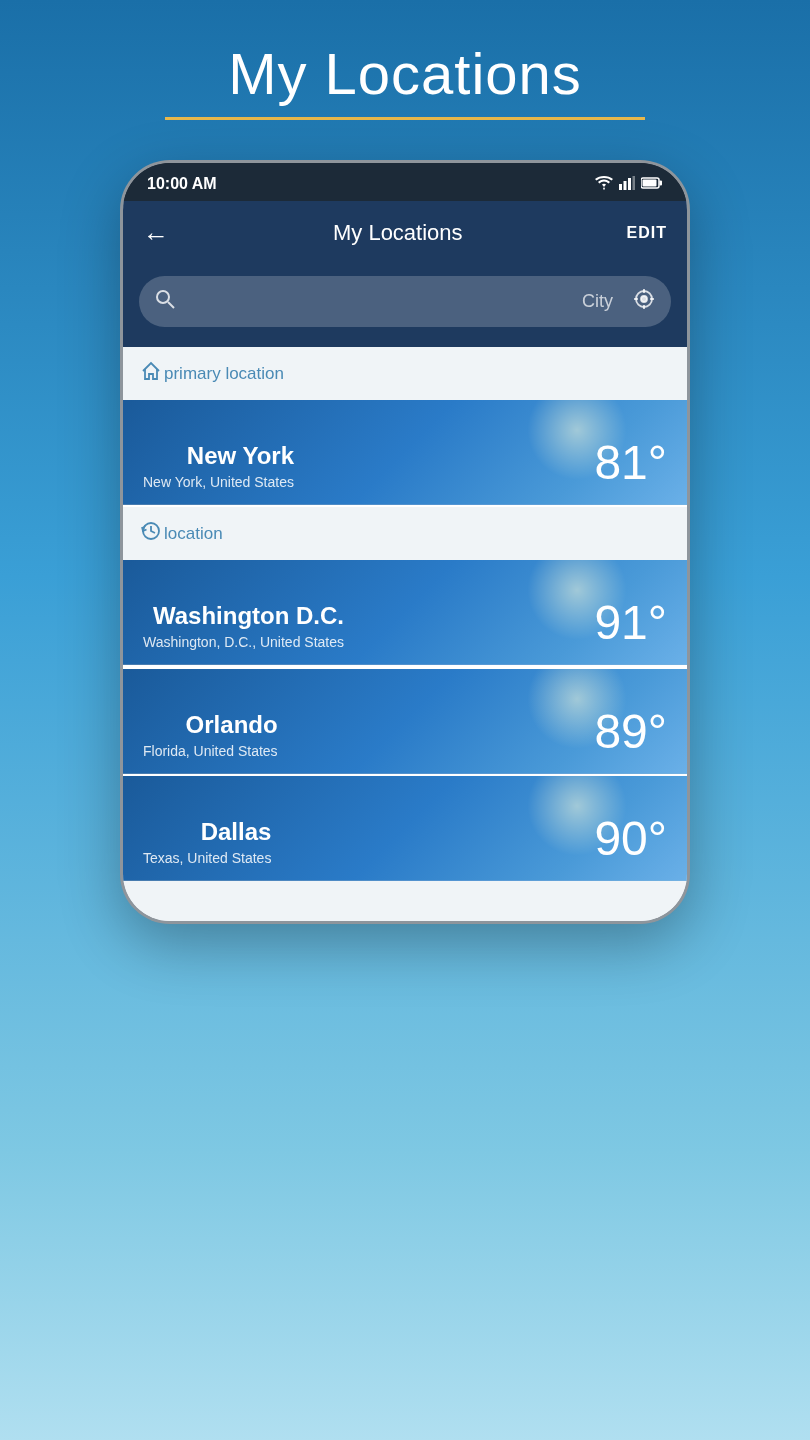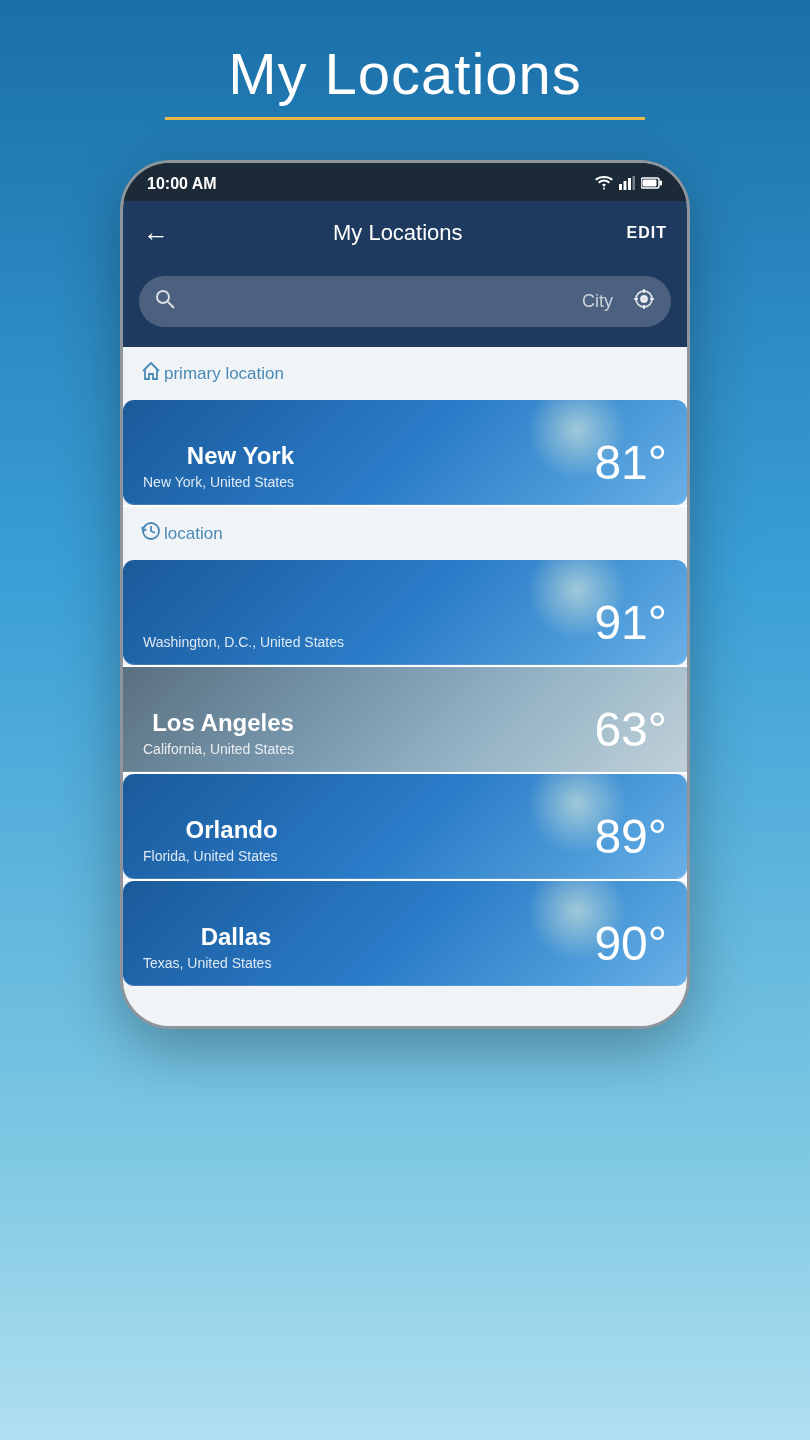--- a/index.html
+++ b/index.html
@@ -168,21 +168,20 @@
       align-items: flex-end;
       justify-content: space-between;
       padding: 14px 20px;
       overflow: hidden;
       cursor: pointer;
       border-bottom: 1px solid rgba(255,255,255,0.2);
     }
 
     .location-card.blue-sky {
       background: linear-gradient(135deg, #1a5a9a 0%, #2a7bc8 50%, #4a9ad8 80%, #6ab0e8 100%);
-      border-radius: 11px;
     }
 
     .location-card.cloudy {
       background: linear-gradient(135deg, #5a7080 0%, #7a9ab0 40%, #9ab8c8 70%, #c0d0d8 100%);
     }
 
     
     .location-card.blue-sky::after {
       content: '';
       position: absolute;
@@ -320,34 +319,28 @@
           <polyline points="10,5 10,10 14,12"></polyline>
           <path d="M2 10a8 8 0 0 1 2-5.3" stroke="#4a8ab5" stroke-width="1.8"></path>
           <polyline points="1,6 2,10 5.5,8.5" fill="none"></polyline>
         </svg>
       </span>
       <span class="section-header-text">location</span>
     </div>
 
     <div class="location-card blue-sky">
       <div class="location-info">
+        <div class="location-city">Washington D.C.</div>
         <div class="location-detail">Washington, D.C., United States</div>
       </div>
       <div class="location-temp">91°</div>
     </div>
 
     <div class="card-divider"></div>
 
-    <div class="location-card cloudy">
-      <div class="location-info">
-        <div class="location-city">Los Angeles</div>
-        <div class="location-detail">California, United States</div>
-      </div>
-      <div class="location-temp">63°</div>
-    </div>
 
     <div class="card-divider"></div>
 
     <div class="location-card blue-sky">
       <div class="location-info">
         <div class="location-city">Orlando</div>
         <div class="location-detail">Florida, United States</div>
       </div>
       <div class="location-temp">89°</div>
     </div>

